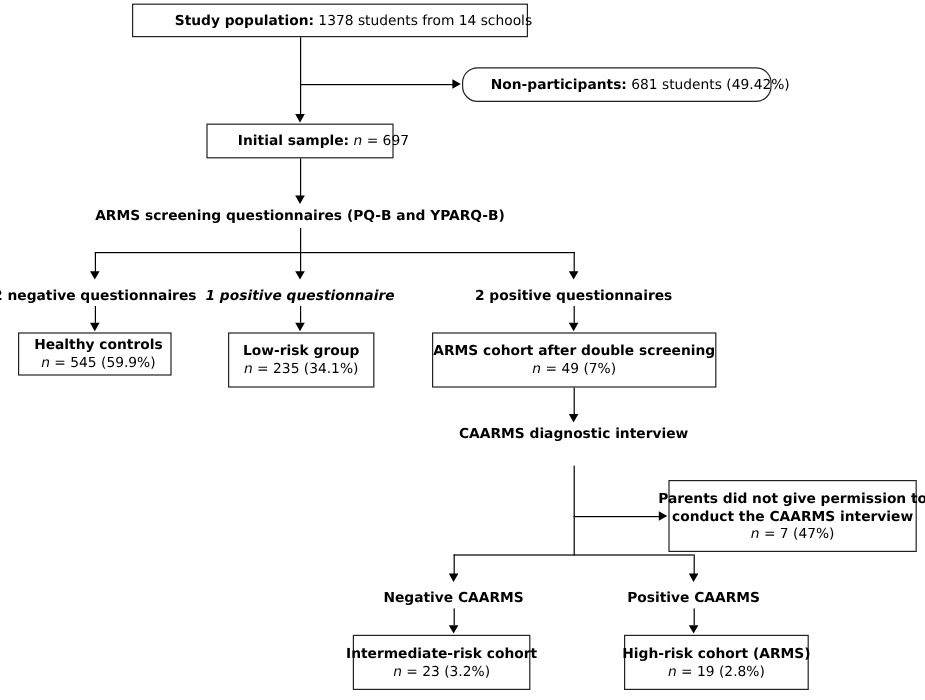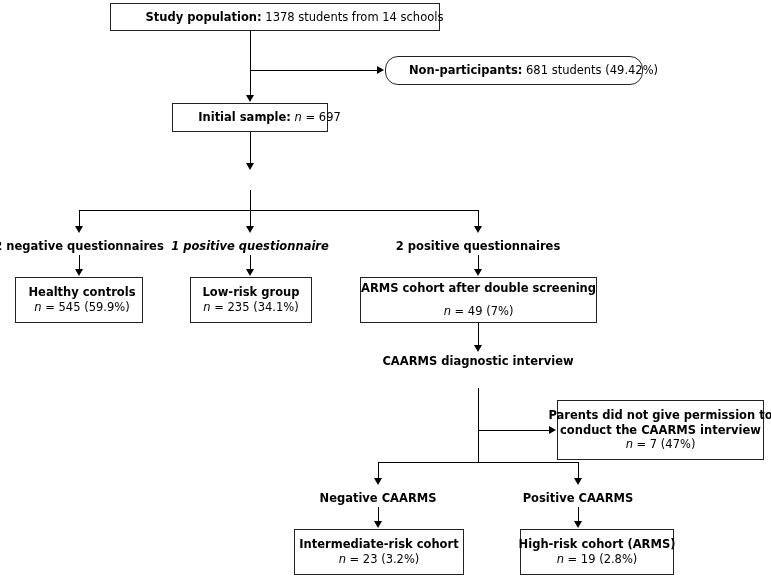--- a/index.html
+++ b/index.html
@@ -104,20 +104,23 @@
     <span class="ln t-mix"><b>Non-participants:</b><span> 681 students (49.42%)</span></span>
   </div>
 
   <div class="box" style="left:172px; top:103px; width:156px; height:29px;">
     <span class="ln t-mix"><b>Initial sample:</b><span> <i>n</i> = 697</span></span>
   </div>
 
   <div class="vline" style="left:250px; top:132px; height:32px;"></div>
   <div class="arrow-down" style="left:250px; top:163px;"></div>
 
+  <div class="label center" style="left:250px; top:172px;">
+    <span>ARMS screening questionnaires (PQ-B and YPARQ-B)</span>
+  </div>
 
   <div class="vline" style="left:250px; top:190px; height:21px;"></div>
   <div class="hline" style="left:79px; top:210px; width:400px;"></div>
 
   <div class="vline" style="left:79px; top:210px; height:17px;"></div>
   <div class="arrow-down" style="left:79px; top:226px;"></div>
 
   <div class="vline" style="left:250px; top:210px; height:17px;"></div>
   <div class="arrow-down" style="left:250px; top:226px;"></div>
 
@@ -136,31 +139,31 @@
 
   <div class="vline" style="left:79px; top:255px; height:14px;"></div>
   <div class="arrow-down" style="left:79px; top:269px;"></div>
 
   <div class="vline" style="left:250px; top:255px; height:14px;"></div>
   <div class="arrow-down" style="left:250px; top:269px;"></div>
 
   <div class="vline" style="left:478px; top:255px; height:14px;"></div>
   <div class="arrow-down" style="left:478px; top:269px;"></div>
 
-  <div class="box" style="left:15px; top:277px; width:128px; height:46px;padding-left:12px;">
+  <div class="box" style="left:15px; top:277px; width:128px; height:36px;padding-left:12px;">
     <span class="ln t-bold">Healthy controls</span>
     <span class="ln t-n"><i>n</i><span> = 545 (59.9%)</span></span>
   </div>
 
   <div class="box" style="left:190px; top:277px; width:122px; height:46px;">
     <span class="ln t-bold">Low-risk group</span>
     <span class="ln t-n"><i>n</i><span> = 235 (34.1%)</span></span>
   </div>
 
-  <div class="box" style="left:360px; top:277px; width:237px; height:46px;justify-content:space-between;">
+  <div class="box" style="left:360px; top:277px; width:237px; height:46px;">
     <span class="ln t-bold">ARMS cohort after double screening</span>
     <span class="ln t-n"><i>n</i><span> = 49 (7%)</span></span>
   </div>
 
   <div class="vline" style="left:478px; top:323px; height:23px;"></div>
   <div class="arrow-down" style="left:478px; top:345px;"></div>
 
   <div class="label center" style="left:478px; top:354px;">
     <span class="ln">CAARMS</span>
     <span class="ln">diagnostic interview</span>
@@ -188,21 +191,21 @@
   </div>
   <div class="label center" style="left:578px; top:491px;">
     <span>Positive CAARMS</span>
   </div>
 
   <div class="vline" style="left:378px; top:507px; height:14px;"></div>
   <div class="arrow-down" style="left:378px; top:521px;"></div>
   <div class="vline" style="left:578px; top:507px; height:14px;"></div>
   <div class="arrow-down" style="left:578px; top:521px;"></div>
 
-  <div class="box" style="left:294px; top:529px; width:170px; height:46px;">
+  <div class="box" style="left:294px; top:529px; width:148px; height:46px;">
     <span class="ln t-bold">Intermediate-risk cohort</span>
     <span class="ln t-n"><i>n</i><span> = 23 (3.2%)</span></span>
   </div>
 
   <div class="box" style="left:520px; top:529px; width:154px; height:46px;">
     <span class="ln t-bold">High-risk cohort (ARMS)</span>
     <span class="ln t-n"><i>n</i><span> = 19 (2.8%)</span></span>
   </div>
 
 </div>

